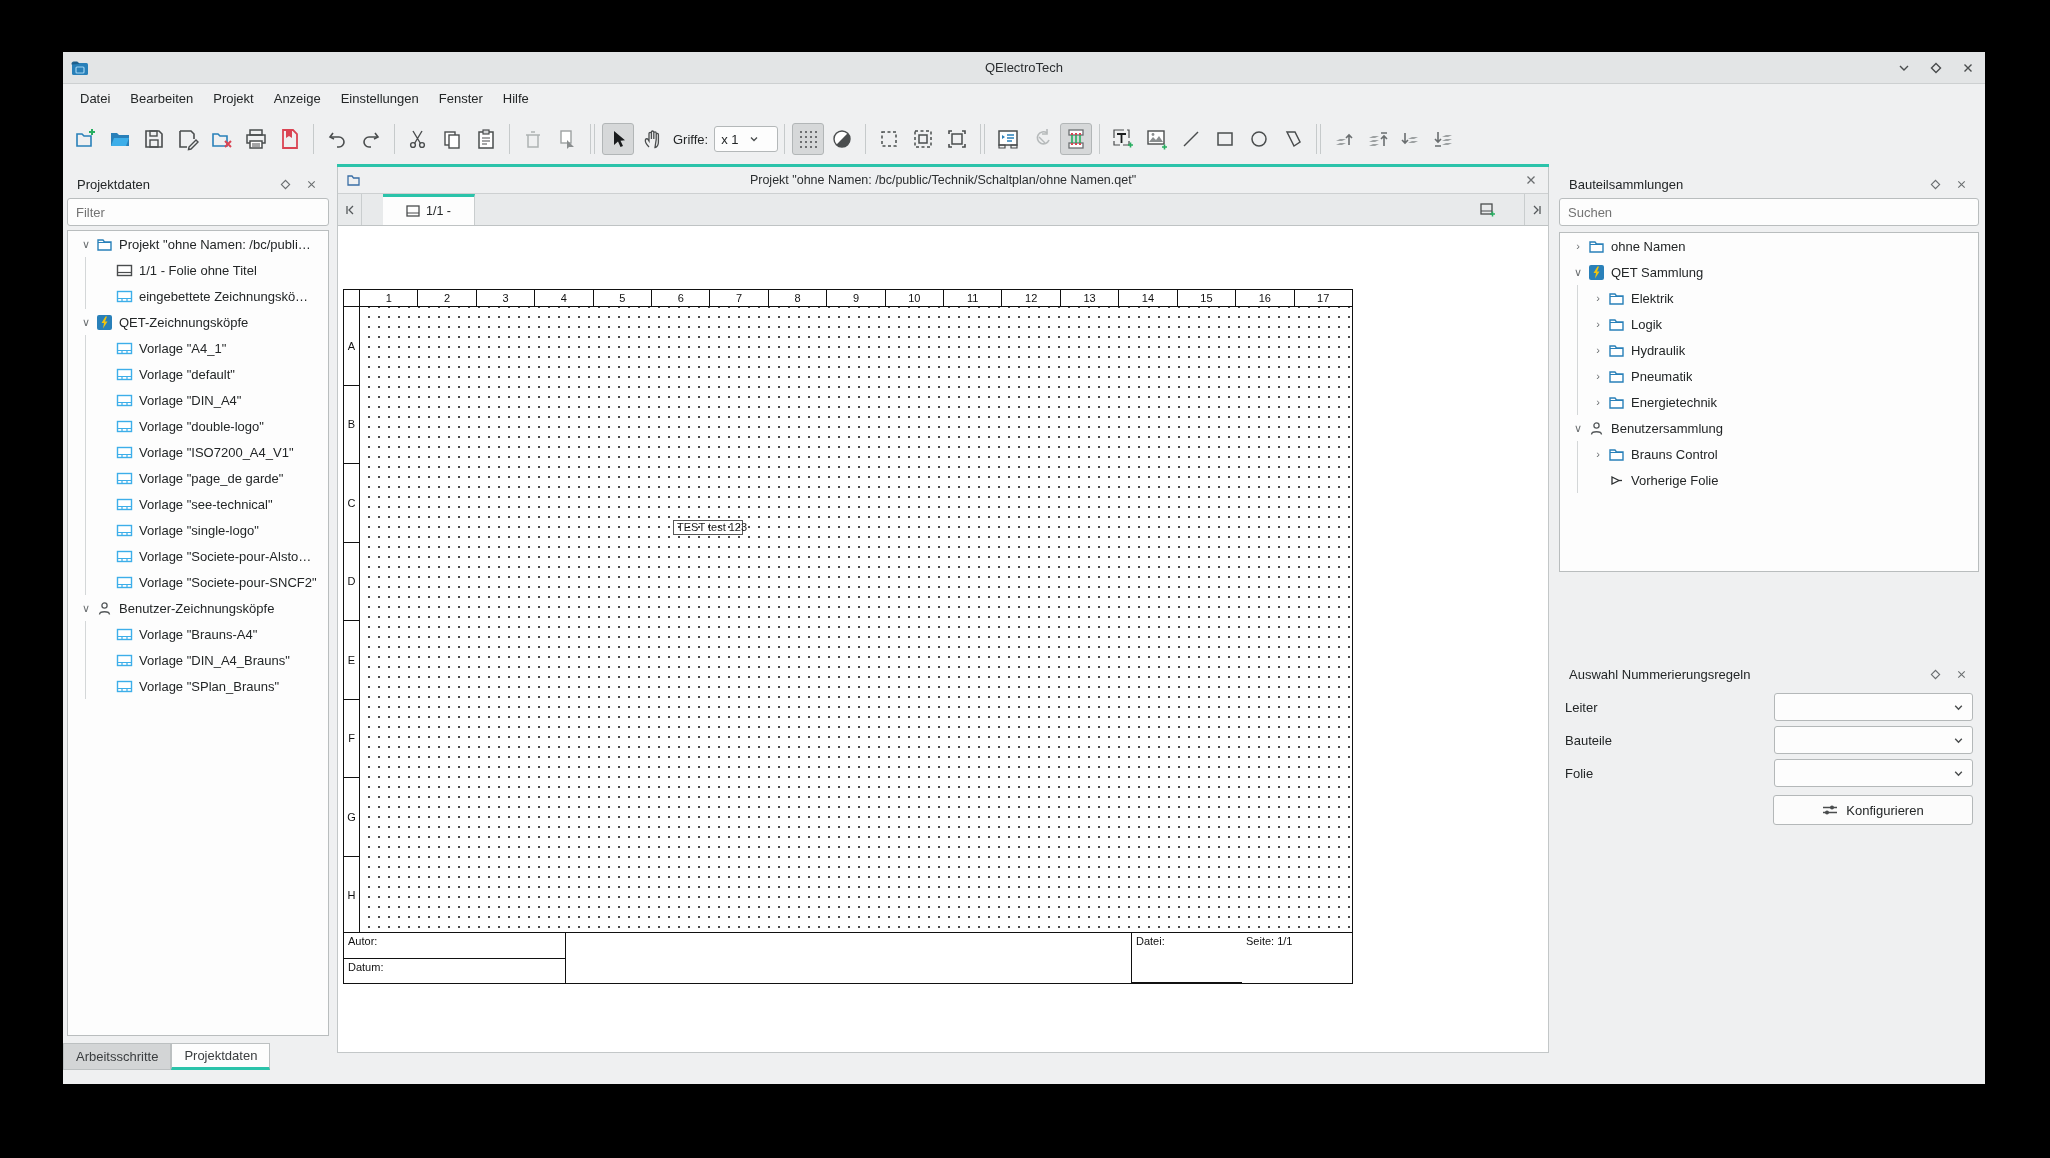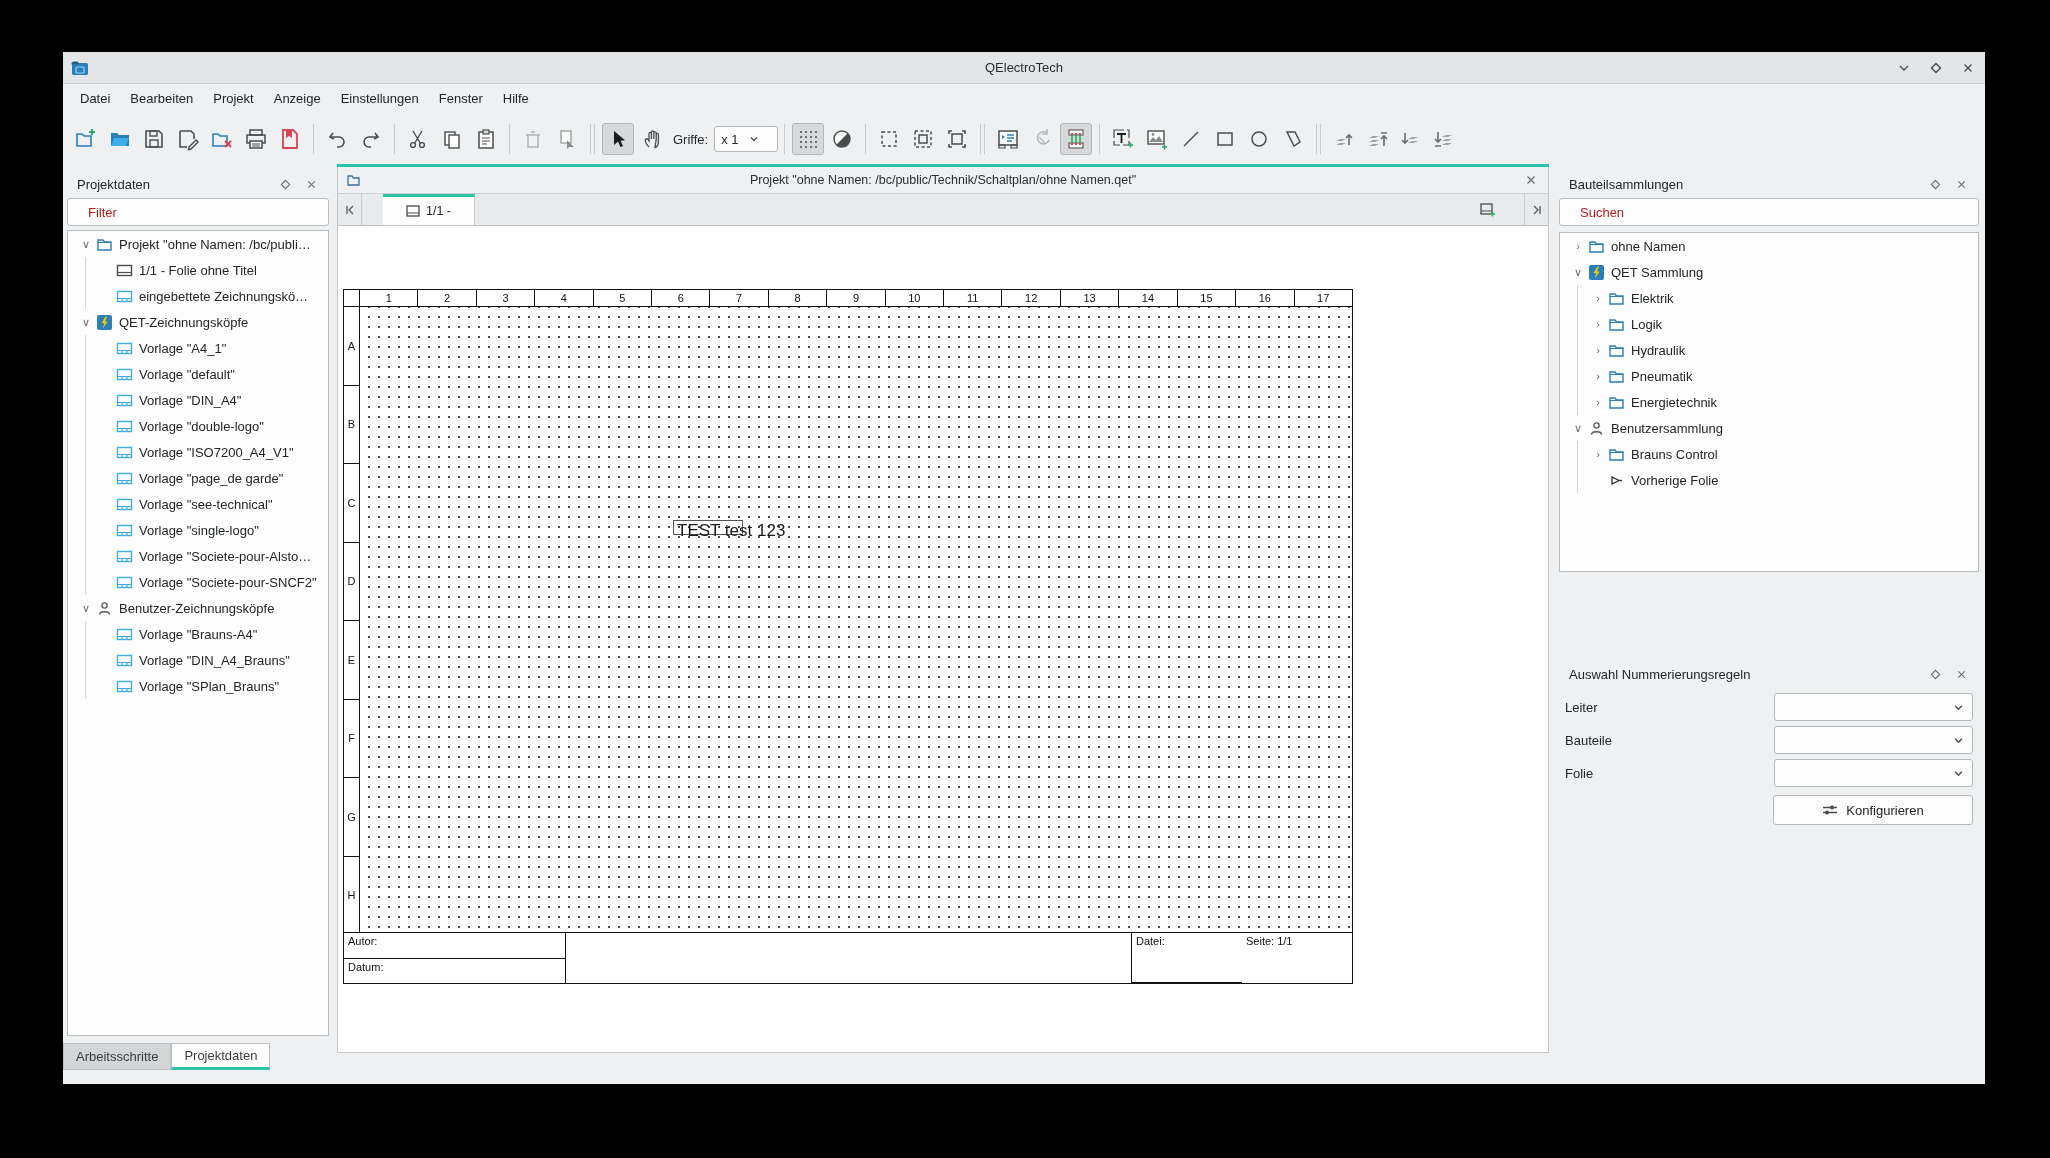--- a/index.html
+++ b/index.html
@@ -27,21 +27,21 @@
   .combo { height:26px; background:#fdfdfd; border:1px solid #b4b8b9; border-radius:3px; display:flex; align-items:center; padding:0 6px; gap:10px; font-size:13px; }
 
   
   .content { position:absolute; left:0; top:114px; right:0; bottom:0; display:flex; }
   .accent-line { position:absolute; left:274px; top:112px; width:1212px; height:3px; background:#2bc3aa; z-index:5; }
 
   
   .dock-titlebar { height:28px; display:flex; align-items:center; padding:0 10px; font-size:13px; color:#232627; }
   .dock-title-buttons { margin-left:auto; display:flex; gap:10px; }
   .dock-btn { width:16px; height:16px; display:flex; align-items:center; justify-content:center; }
-  .text-input { height:28px; background:#fdfdfd; border:1px solid #b9bdbe; border-radius:3px; display:flex; align-items:center; padding:0 20px; font-size:13px; color:#b91c1c; }
+  .text-input { height:28px; background:#fdfdfd; border:1px solid #b9bdbe; border-radius:3px; display:flex; align-items:center; padding:0 8px; font-size:13px; color:#737373; }
   .tree-box { background:#fdfdfd; border:1px solid #b9bdbe; overflow:hidden; }
   .tree-row { height:26px; display:flex; align-items:center; font-size:13px; color:#232627; white-space:nowrap; }
   .tree-guide { width:20px; height:26px; flex:none; background:linear-gradient(to right,transparent 9px,#d4d7d8 9px,#d4d7d8 10px,transparent 10px); }
   .tree-exp { width:20px; flex:none; text-align:center; color:#6a6e70; font-size:11px; }
   .tree-icon { width:17px; height:17px; flex:none; margin-right:6px; }
   .tree-label { overflow:hidden; text-overflow:ellipsis; }
 
   
   .left-col { width:270px; flex:none; padding:4px 4px 0 4px; display:flex; flex-direction:column; position:relative; }
   .left-col .tree-box { flex:none; height:806px; margin-top:4px; }
@@ -75,21 +75,21 @@
   .grid-area { position:absolute; left:16px; top:17px; right:0; height:627px;
     background-image:radial-gradient(circle,#4a4a4a 0.8px,transparent 0.9px);
     background-size:10px 10px; background-position:4px 5px; }
   .titleblock { position:absolute; left:0; bottom:0; width:100%; height:51px; border-top:1px solid #111; display:flex; background:#fff; }
   .tb-cell-left { width:222px; flex:none; border-right:1px solid #111; display:flex; flex-direction:column; }
   .tb-cell-mid { flex:1; border-right:1px solid #111; }
   .tb-cell-right { width:220px; flex:none; display:flex; flex-direction:row; }
   .tb-row { flex:1; border-bottom:1px solid #111; font-size:11px; padding:2px 0 0 4px; color:#111; }
   .tb-row:last-child { border-bottom:none; }
   .canvas-text-box { position:absolute; left:329px; top:230px; width:70px; height:15px; border:1px solid #555; }
-  .canvas-text { position:absolute; left:333px; top:231px; font-size:17px; color:#1a1a1a; white-space:nowrap; }
+  .canvas-text { position:absolute; left:333px; top:231px; font-size:11px; color:#1a1a1a; white-space:nowrap; }
 
   
   .right-col { width:432px; flex:none; padding:4px 6px 0 6px; display:flex; flex-direction:column;gap:40px; }
   .right-col .tree-box { height:340px; margin-top:6px; }
   .dock-split { height:8px; }
   .num-row { display:flex; align-items:center; margin:5px 6px 5px 6px; height:28px; }
   .num-label { font-size:13px; width:210px; }
   .num-combo { width:200px; height:28px; background:#fdfdfd; border:1px solid #b4b8b9; border-radius:3px; display:flex; align-items:center; justify-content:flex-end; padding:0 8px; }
   .config-btn { width:200px; height:30px; margin:8px 6px 0 auto; background:#fcfcfc; border:1px solid #b4b8b9; border-radius:3px; display:flex; align-items:center; justify-content:center; gap:8px; font-size:13px; color:#232627; }
 </style>

